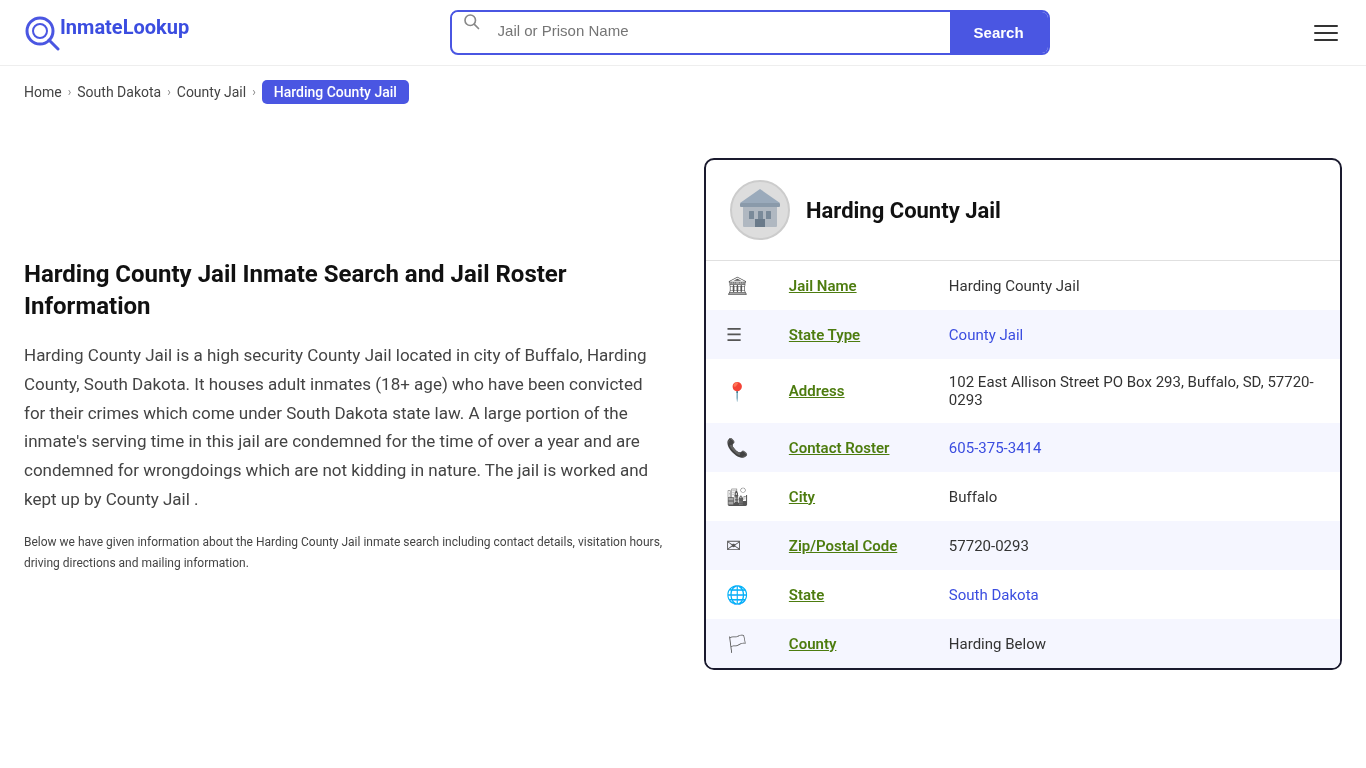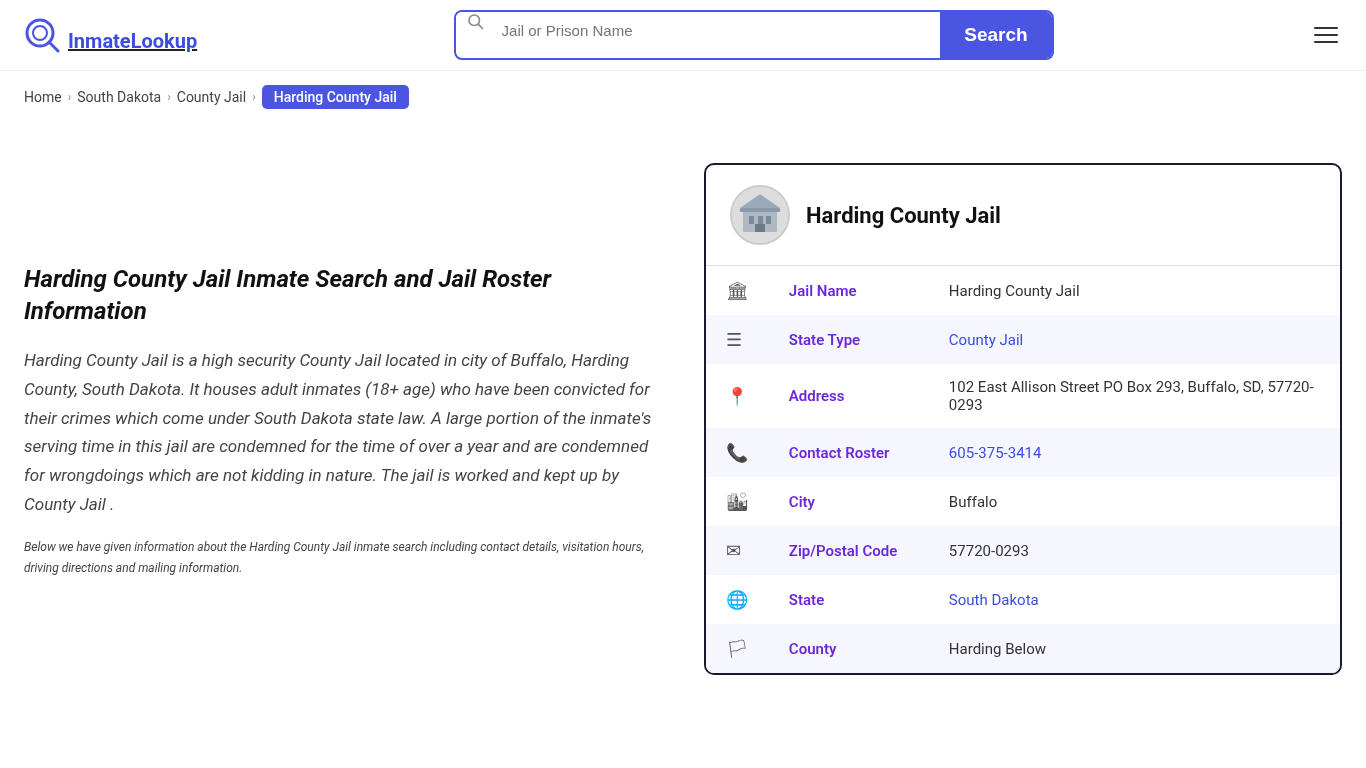--- a/index.html
+++ b/index.html
@@ -14,23 +14,22 @@
     .header {
       display: flex;
       align-items: center;
       justify-content: space-between;
       padding: 10px 24px;
       border-bottom: 1px solid #eee;
       background: #fff;
     }
     .logo-area {
       display: flex;
-      align-items: flex-end;
-      gap: 8px;
-      text-decoration: underline;
+      align-items: flex-start;
+      gap: 0;
     }
     .logo-icon {
       width: 36px;
       height: 36px;
     }
     .logo-text {
       font-size: 20px;
       font-weight: 700;
       color: #3b4de0;
     }
@@ -62,21 +61,21 @@
       padding: 10px 8px;
       font-size: 15px;
       flex: 1;
       background: #fff;
     }
     .search-btn {
       background: #4a56e2;
       color: #fff;
       border: none;
       padding: 12px 24px;
-      font-size: 19px;
+      font-size: 15px;
       font-weight: 600;
       cursor: pointer;
       white-space: nowrap;
     }
     .hamburger {
       display: flex;
       flex-direction: column;
       gap: 5px;
       cursor: pointer;
       padding: 4px;
@@ -120,21 +119,20 @@
       padding: 20px 24px 40px;
       gap: 40px;
       max-width: 1366px;
     }
 
     
     .left-col {
       flex: 0 0 640px;
       max-width: 640px;
       padding-top: 120px;
-      font-style: italic;
     }
     .page-title {
       font-size: 24px;
       font-weight: 700;
       color: #111;
       margin-bottom: 18px;
       line-height: 1.35;
     }
     .description {
       color: #444;
@@ -202,23 +200,24 @@
       padding: 14px 20px;
       vertical-align: middle;
     }
     .row-icon-cell {
       width: 40px;
       color: #555;
       font-size: 18px;
     }
     .row-label-cell {
       font-weight: 600;
-      color: #6d28d9;
+      color: #4d7c0f;
       width: 160px;
       white-space: nowrap;
+      text-decoration: underline;
     }
     .row-value-cell {
       color: #333;
     }
     .row-value-cell a {
       color: #3b4de0;
       text-decoration: none;
     }
   </style>
 </head>

